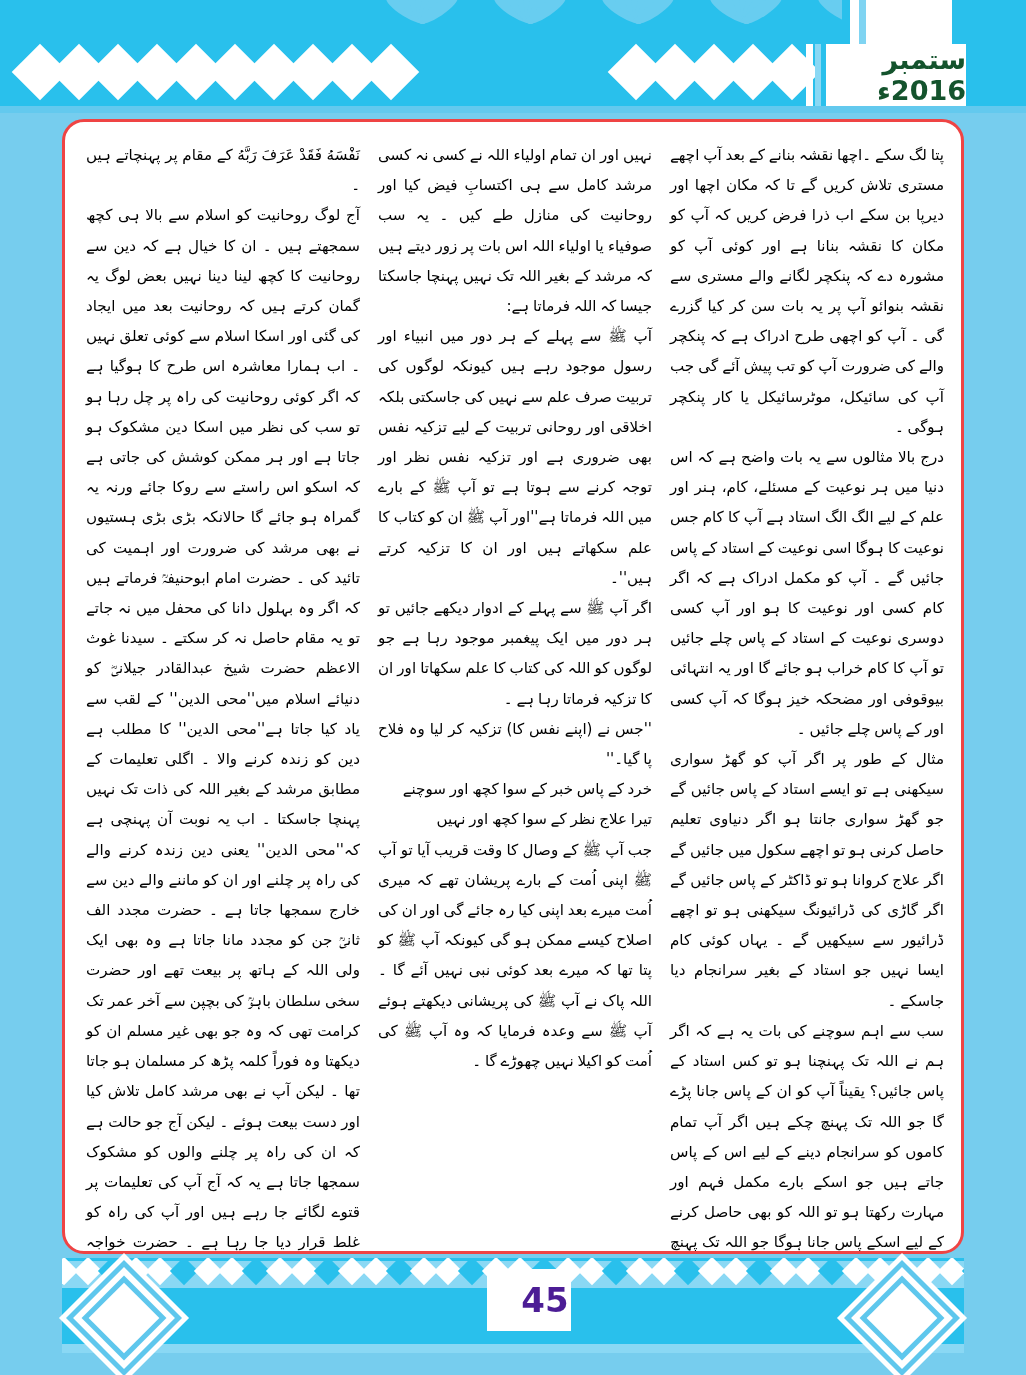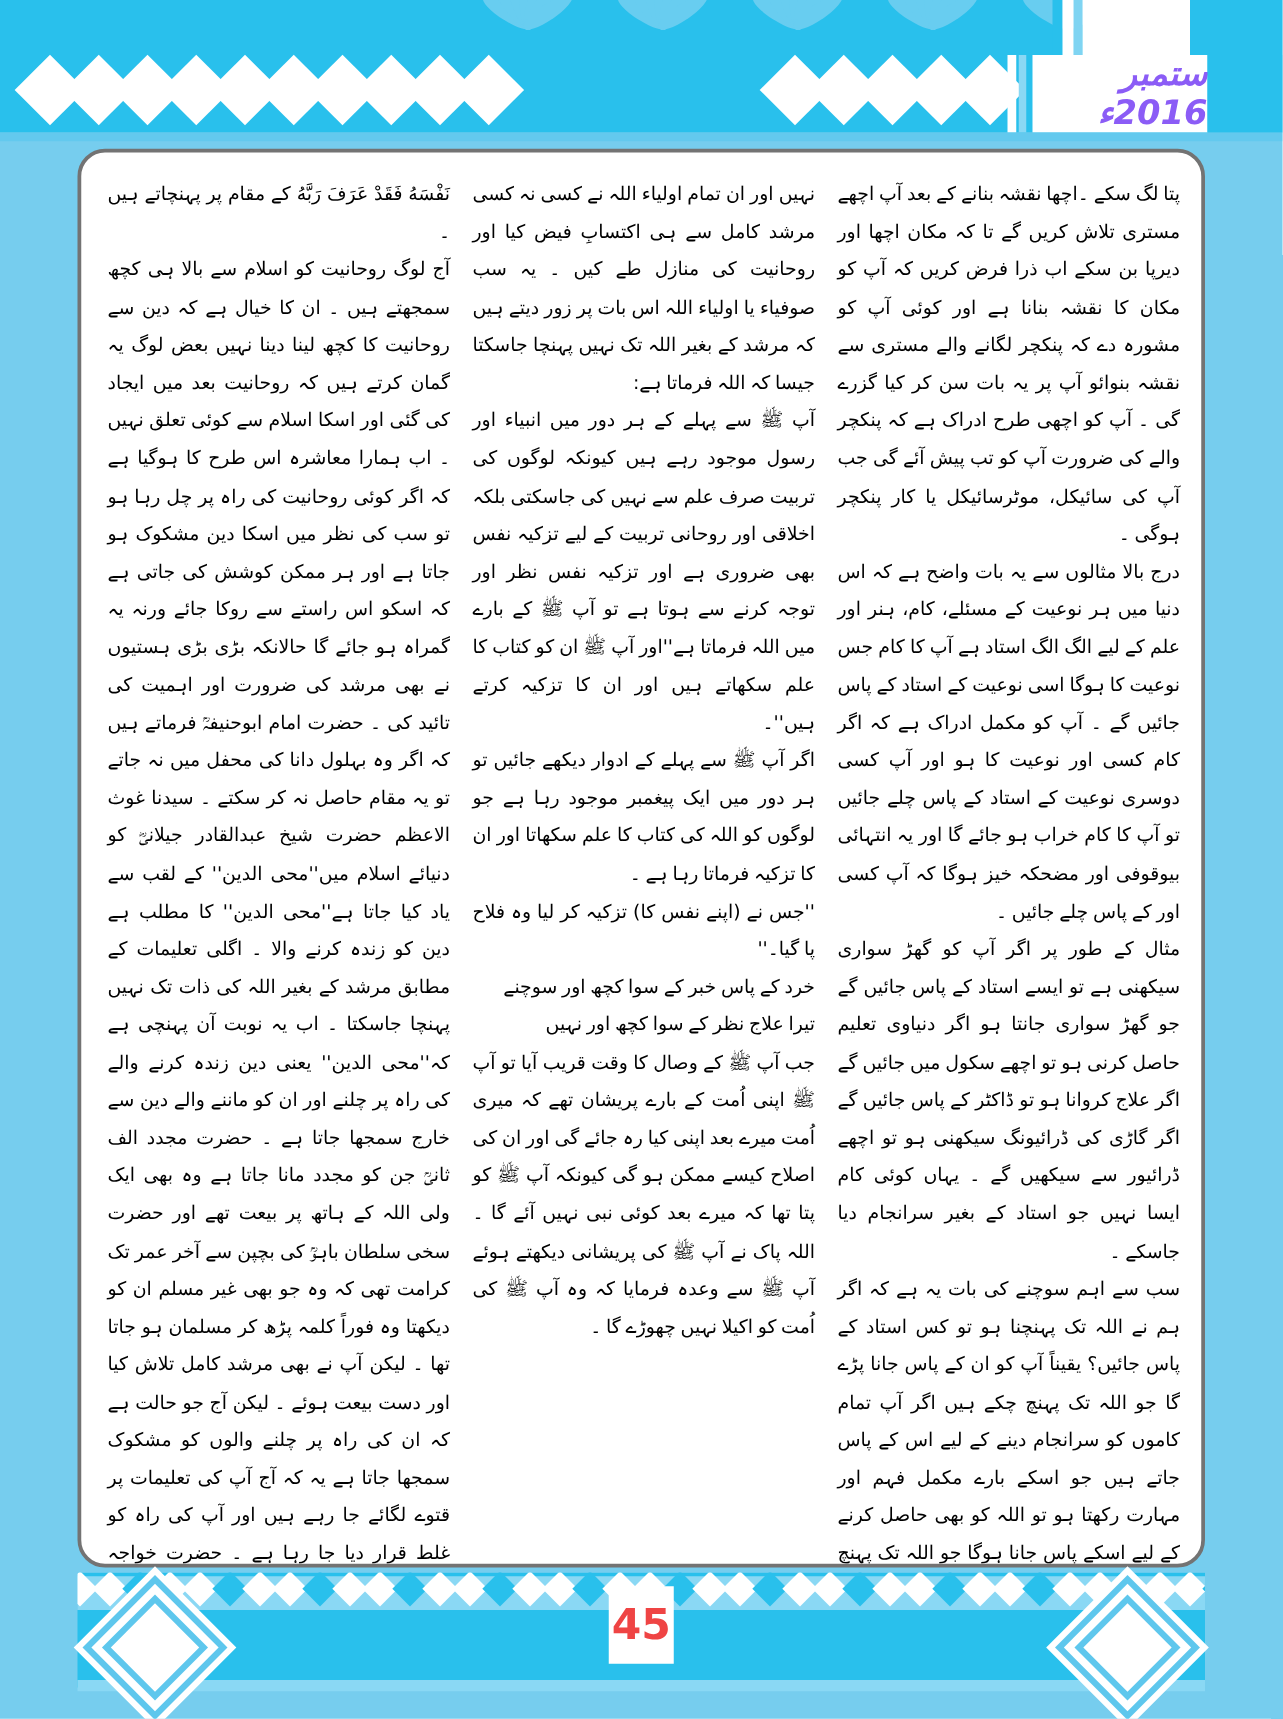--- a/index.html
+++ b/index.html
@@ -49,31 +49,30 @@
   }
   .logo-sub{font-size:9px;vertical-align:super;font-weight:normal;}
   .diamonds2{position:absolute;left:616px;top:8px;display:flex;gap:3px;}
   .hdr-sep{position:absolute;left:806px;top:44px;width:7px;height:62px;background:#fff;}
   .hdr-sep2{position:absolute;left:815px;top:44px;width:6px;height:62px;background:#8ad8f4;}
   .date-box{
     position:absolute;left:826px;top:44px;width:140px;height:62px;background:#fff;
     display:flex;align-items:center;justify-content:center;
   }
   .date-text{
-    direction:rtl;font-size:27px;color:#8b5cf6;font-weight:bold;
+    direction:rtl;font-size:27px;color:#14532d;font-weight:bold;
     transform:skewX(-5px);
-    font-style:italic;
   }
   .hdr-right{position:absolute;left:966px;top:44px;width:60px;height:62px;background:#29c0ec;}
   .hdr-shadow{position:absolute;left:0;top:106px;width:1026px;height:7px;background:#63c9ee;}
 
   
   .card{
     position:absolute;left:62px;top:119px;width:902px;height:1135px;
-    background:#fff;border:3px solid #737373;border-radius:22px;
+    background:#fff;border:3px solid #ef4444;border-radius:22px;
     box-sizing:border-box;overflow:hidden;
   }
   .cols{
     position:absolute;left:0;top:0;width:902px;height:1135px;
     display:flex;flex-direction:row;
     padding:18px 12px 10px 12px;box-sizing:border-box;gap:0;
   }
   .col{
     width:292px;padding:0 9px;box-sizing:border-box;
     direction:rtl;text-align:justify;text-align-last:right;
@@ -121,22 +120,23 @@
   .foot-dia.right{left:856px;}
   .fd-layer{position:absolute;transform:rotate(45deg);box-sizing:border-box;}
   .fd1{left:0;top:0;width:92px;height:92px;background:#fff;}
   .fd2{left:5px;top:5px;width:82px;height:82px;background:#5ec7ed;}
   .fd3{left:10px;top:10px;width:72px;height:72px;background:#fff;}
   .fd4{left:16px;top:16px;width:60px;height:60px;background:#5ec7ed;}
   .fd5{left:21px;top:21px;width:50px;height:50px;background:#fff;}
   .page-num{
     position:absolute;left:487px;top:1269px;width:52px;height:62px;
     background:#fff;display:flex;align-items:center;justify-content:center;
-    font-size:34px;font-weight:bold;color:#ef4444;
+    font-size:34px;font-weight:bold;color:#4c1d95;
     font-family:"DejaVu Sans","Liberation Sans",sans-serif;
+    padding-left:32px;
   }
 </style>
 </head>
 <body>
 
 <div class="top-band">
   <div class="floral-row" id="floral-row">
       <div class="floral">
         <span style="transform: rotate(-58deg);"></span>
         <span style="transform: rotate(-39deg);"></span>

